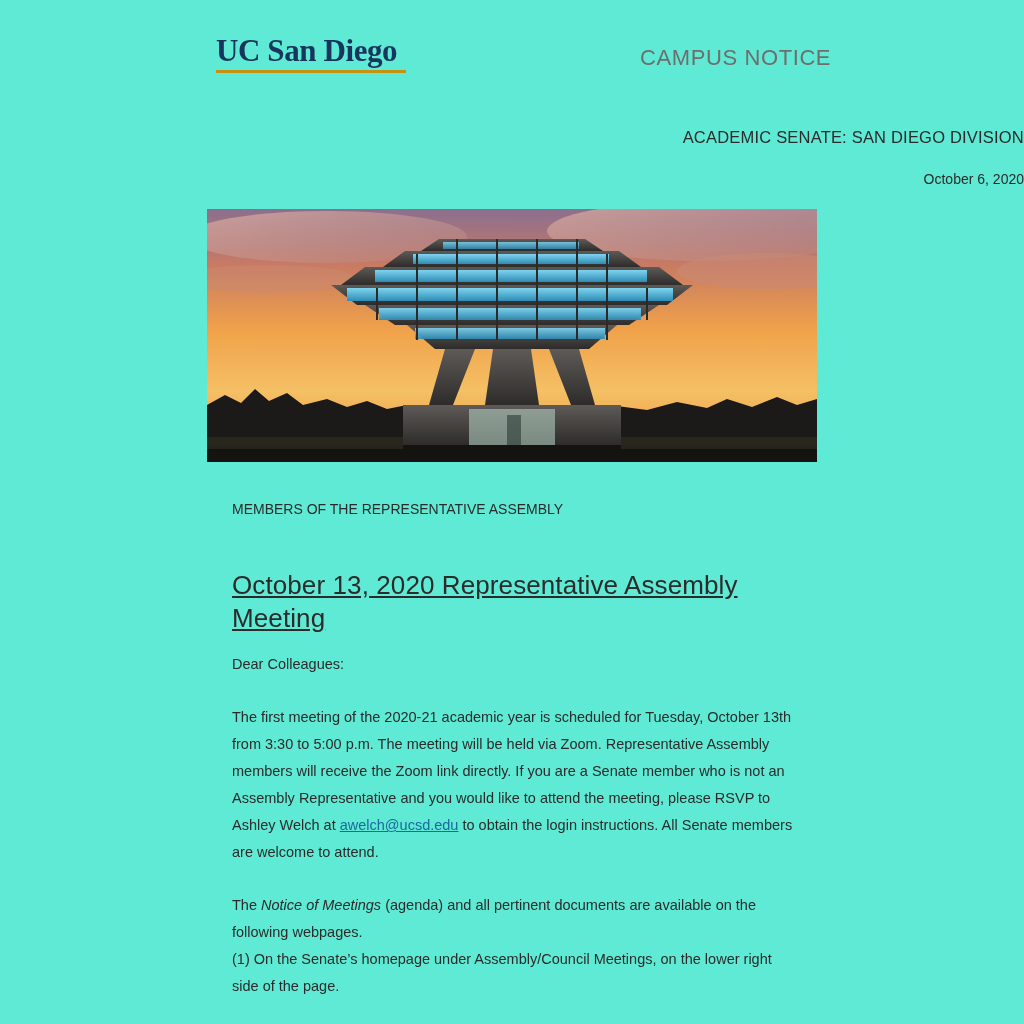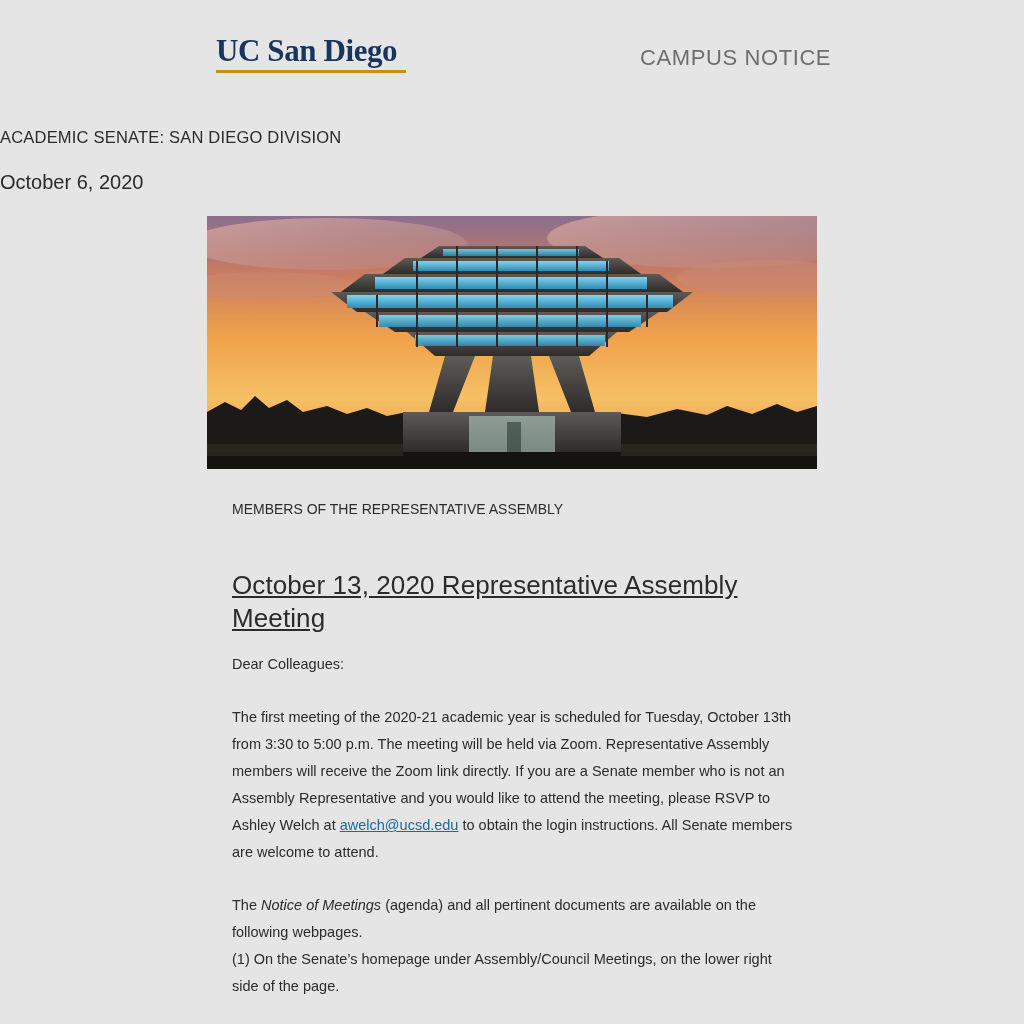--- a/index.html
+++ b/index.html
@@ -11,21 +11,21 @@
     overflow: hidden;
   }
   body {
     font-family: "Liberation Sans", sans-serif;
     color: #222222;
   }
   .page {
     position: relative;
     width: 1024px;
     height: 1024px;
-    background: #e5e5e5;
+    background: #5eead4;
   }
   
   .header {
     position: relative;
     height: 100px;
   }
   .logo {
     position: absolute;
     left: 216px;
     top: 34px;
@@ -50,29 +50,29 @@
     position: absolute;
     left: 640px;
     top: 45px;
     font-size: 22px;
     letter-spacing: 0.6px;
     color: #6e6e6e;
     white-space: nowrap;
   }
   
   .senate-title {
-    text-align: left;
+    text-align: right;
     font-size: 16.5px;
     color: #2b2b2b;
     letter-spacing: 0.2px;
     margin-top: 28px;
   }
   .date-line {
-    text-align: left;
-    font-size: 20px;
+    text-align: right;
+    font-size: 14px;
     color: #2b2b2b;
     margin-top: 24px;
   }
   
   .hero {
     position: relative;
     margin: 22px auto 0 auto;
     width: 610px;
     height: 253px;
     overflow: hidden;

